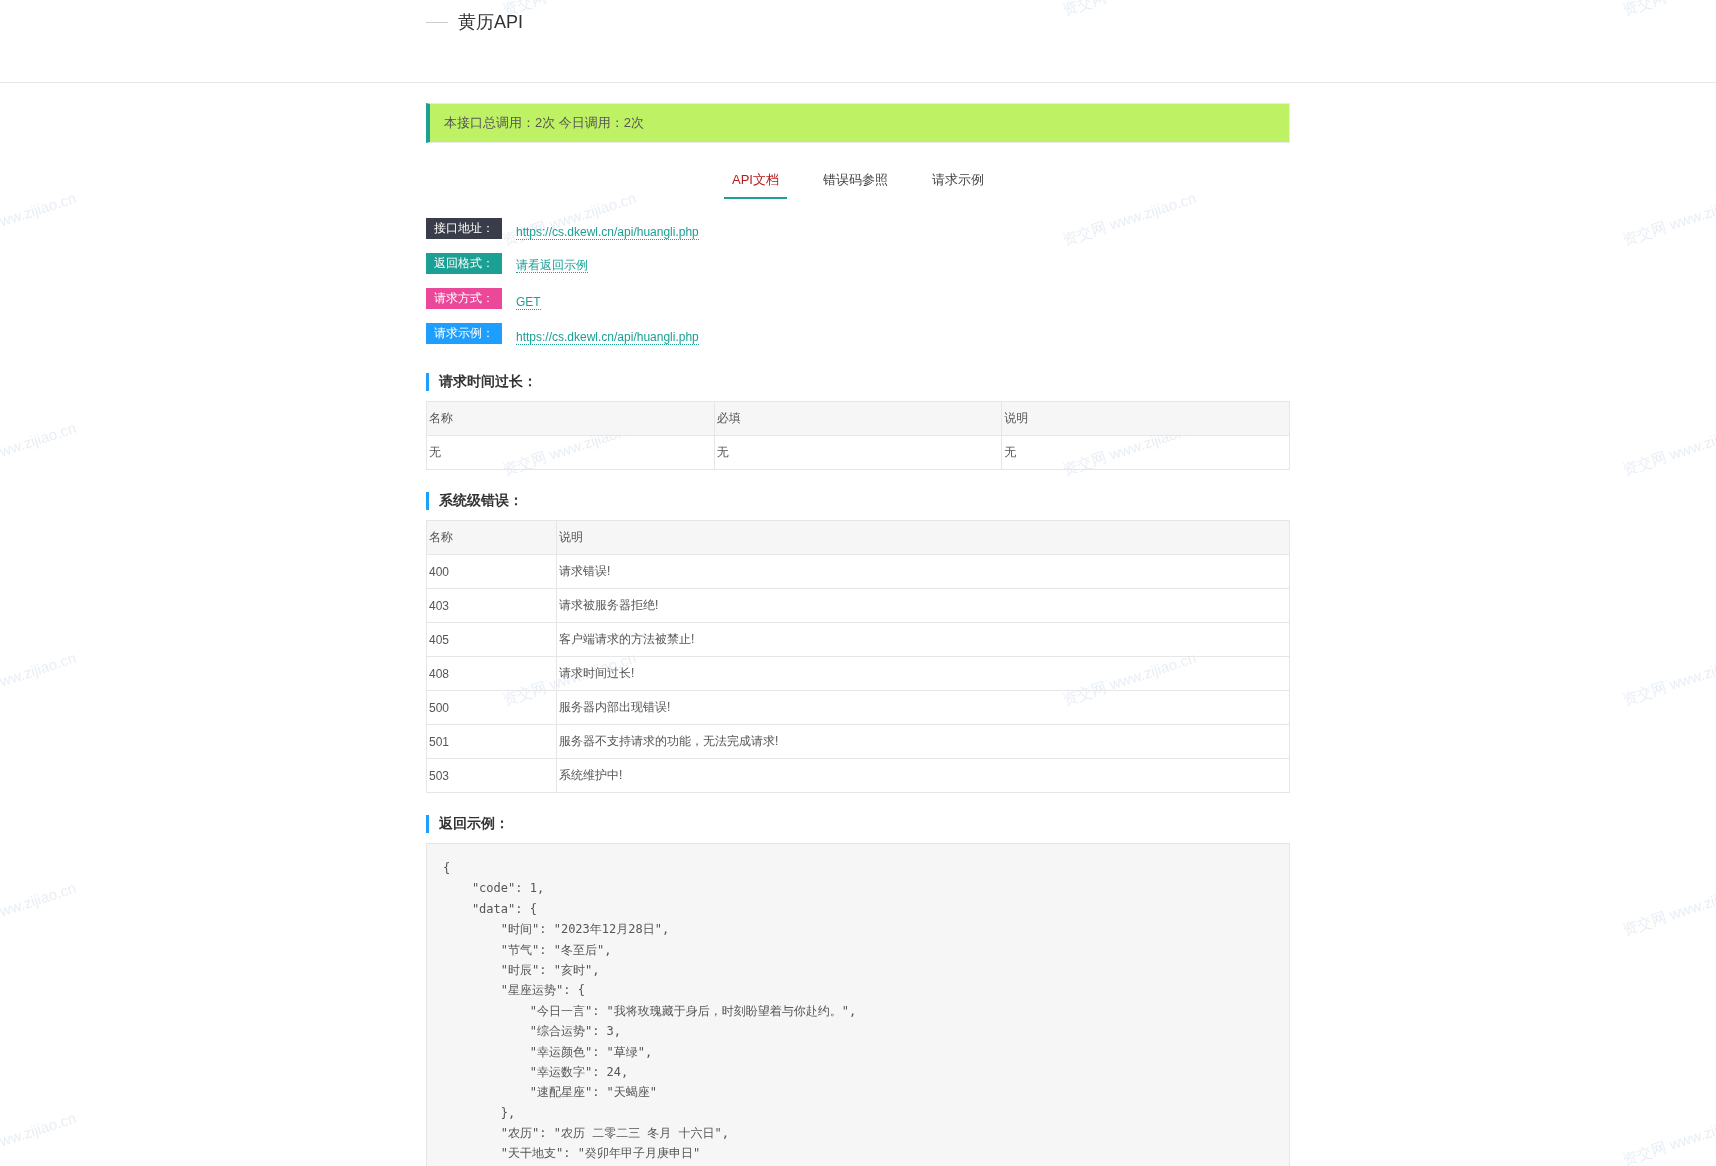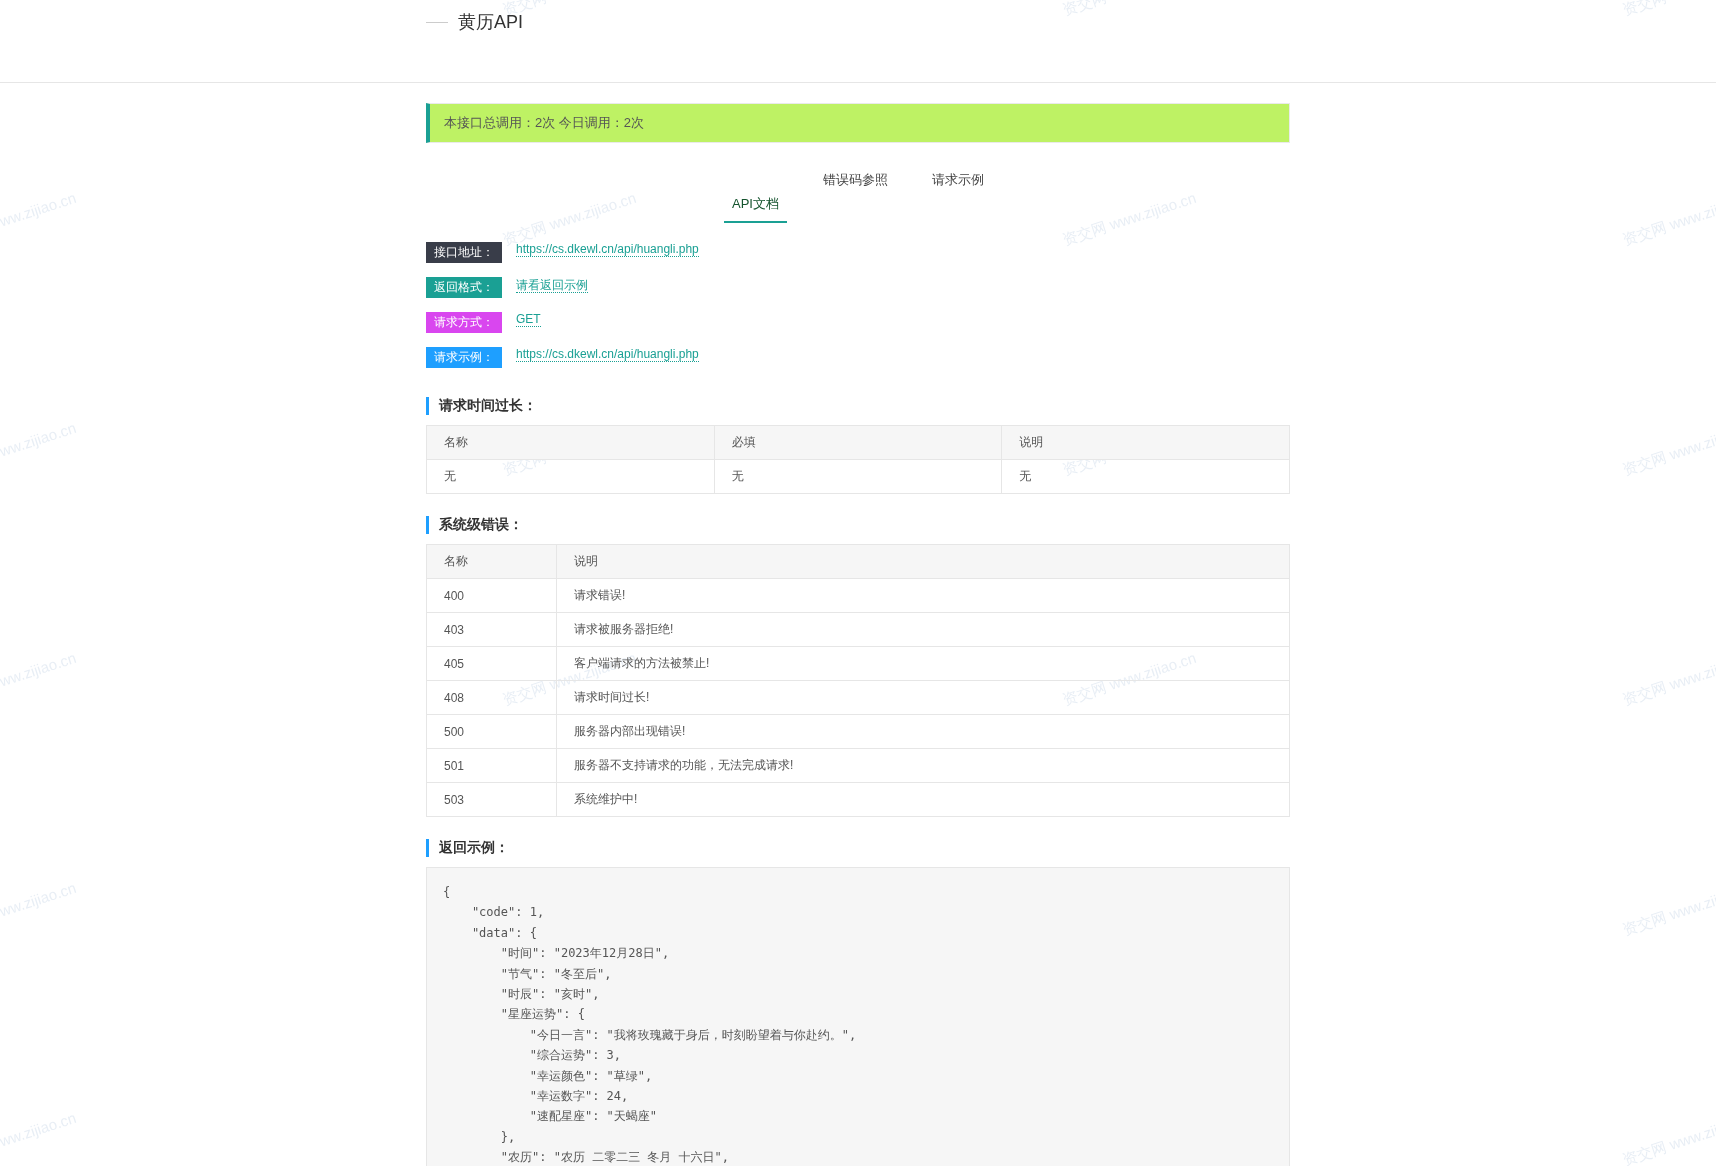--- a/index.html
+++ b/index.html
@@ -59,57 +59,56 @@
     margin: 22px 0 12px;
     font-size: 13px;
   }
   .tab {
     padding: 6px 2px 10px;
     cursor: pointer;
     color: #444;
     position: relative;
   }
   .tab.active {
-    color: #14532d;
-    margin-top: 24px;
+    color: #b91c1c;
   }
   .tab.active::after {
     content: "";
     position: absolute;
     left: -6px; right: -6px; bottom: 0;
     height: 2px; background: #1aa094;
   }
   .info-list { margin-top: 4px; }
-  .info-row { display: flex; align-items: flex-start; padding: 7px 0; font-size: 12px; }
+  .info-row { display: flex; align-items: flex-end; padding: 7px 0; font-size: 12px; }
   .badge {
     color: #fff; font-size: 12px; padding: 2px 8px;
     min-width: 60px; text-align: center;
   }
   .b-dark   { background: #393d49; }
   .b-teal   { background: #1aa094; }
-  .b-orange { background: #d946ef; }
+  .b-orange { background: #ec4899; }
   .b-blue   { background: #1e9fff; }
   .info-val { margin-left: 14px; }
   .info-val a { color: #1aa094; text-decoration: none; border-bottom: 1px dotted #1aa094; }
   .info-val .txt { color: #1aa094; border-bottom: 1px dotted #1aa094; }
   .section-hd {
     border-left: 3px solid #1e9fff;
     padding-left: 10px;
     font-size: 14px;
     font-weight: 700;
     color: #333;
     margin: 22px 0 10px;
   }
   table {
     width: 100%; border-collapse: collapse; font-size: 12px;
     color: #555;
   }
   th, td {
     border: 1px solid #e6e6e6;
-    padding: 8px 17px;
+    padding: 8px 2px;
     text-align: left;
     font-weight: 400;
   }
   thead th { background: #f6f6f6; }
   pre.codeblock {
     background: #f6f6f6;
     border: 1px solid #e6e6e6;
     padding: 14px 16px;
     font-family: Consolas, Menlo, Monaco, monospace;
     font-size: 12px;

